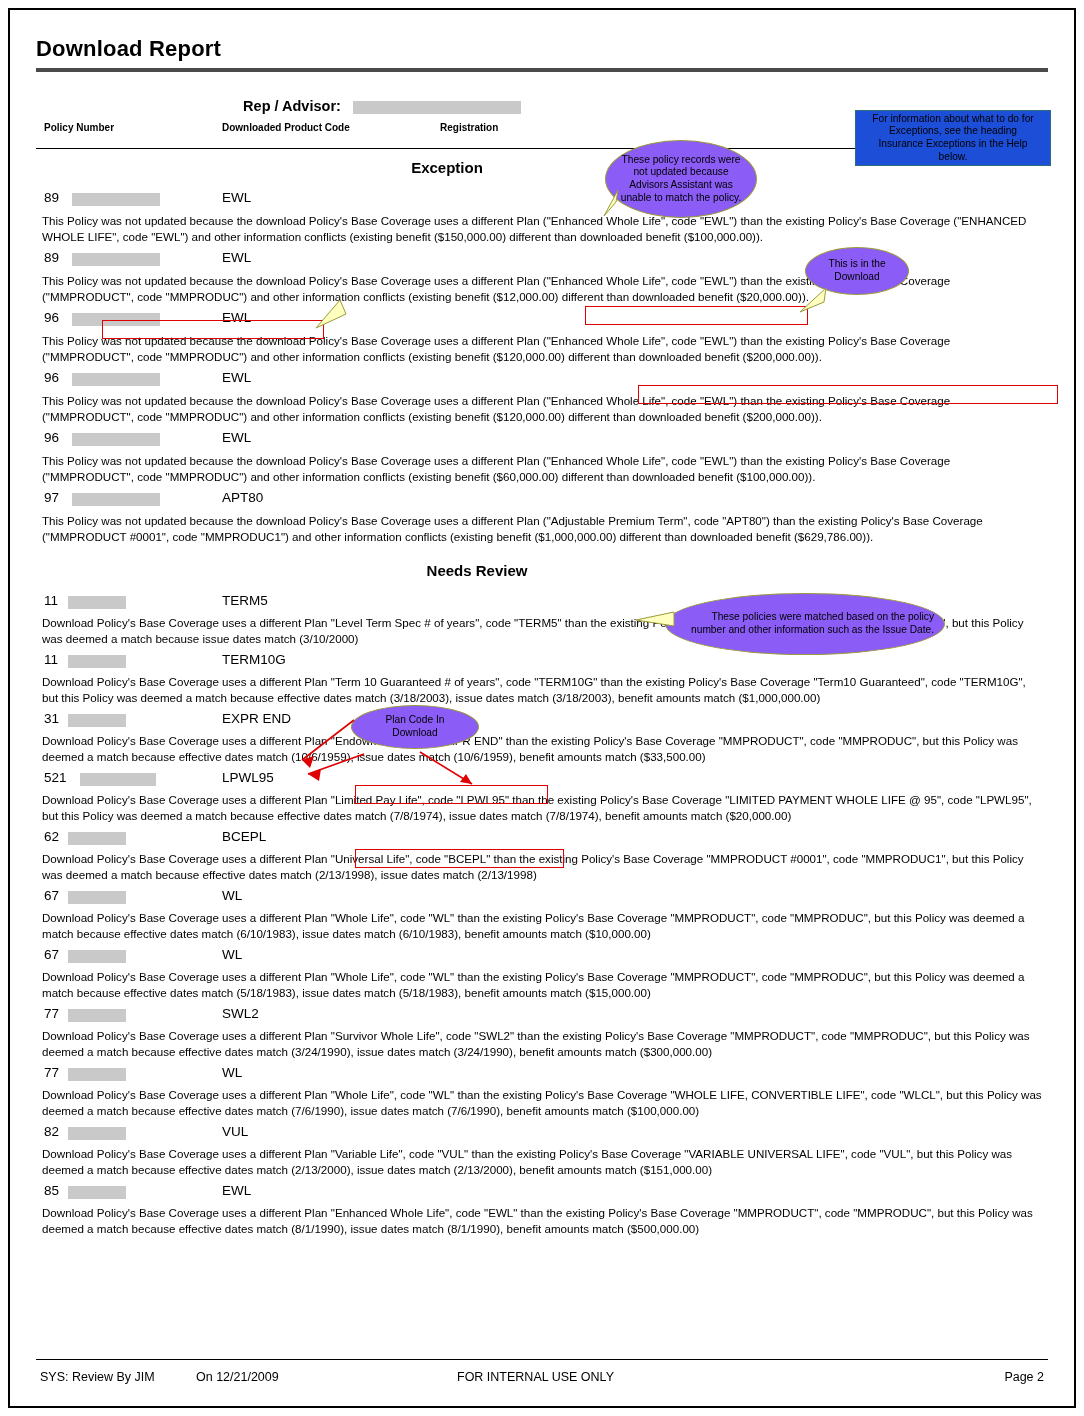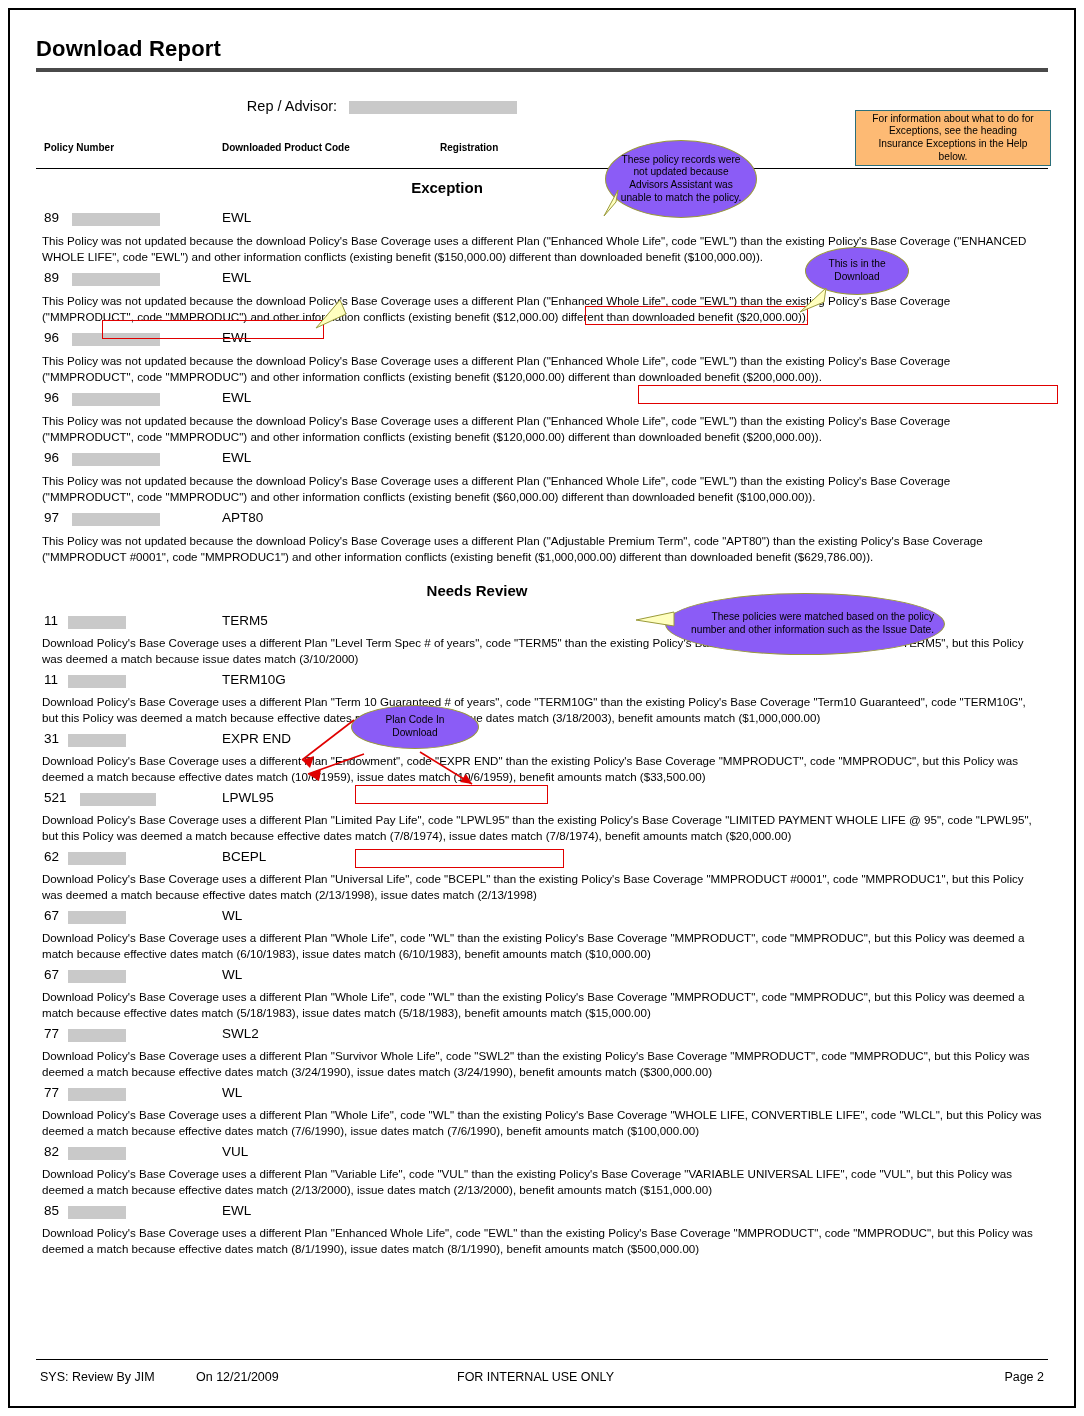--- a/index.html
+++ b/index.html
@@ -34,22 +34,22 @@
     letter-spacing: 0.2px;
   }
   .title-rule {
     height: 4px;
     background: #4a4a4a;
     margin: 0 0 26px 0;
   }
   .rep-line {
     text-align: center;
     font-size: 14.5px;
-    font-weight: normal;
-    margin: 0 0 28px 0;
+    font-weight: bold;
+    margin: 0 0 8px 0;
     padding-right: 320px;
   }
   .redact {
     display: inline-block;
     background: #c9c9c9;
     vertical-align: middle;
     height: 13px;
   }
   .col-head {
     position: relative;
@@ -104,21 +104,21 @@
     line-height: 12.6px;
     text-align: center;
     display: flex;
     align-items: center;
     justify-content: center;
     padding: 6px 10px;
     z-index: 6;
   }
   .callout.rect {
     border-radius: 0;
-    background: #fdba74;
+    background: #1d4ed8;
     border: 1px solid #2b6f7a;
     font-size: 10.2px;
   }
   .redbox {
     position: absolute;
     border: 1.6px solid #e00000;
     z-index: 4;
     pointer-events: none;
   }
   .arrow-svg { position: absolute; z-index: 6; }

